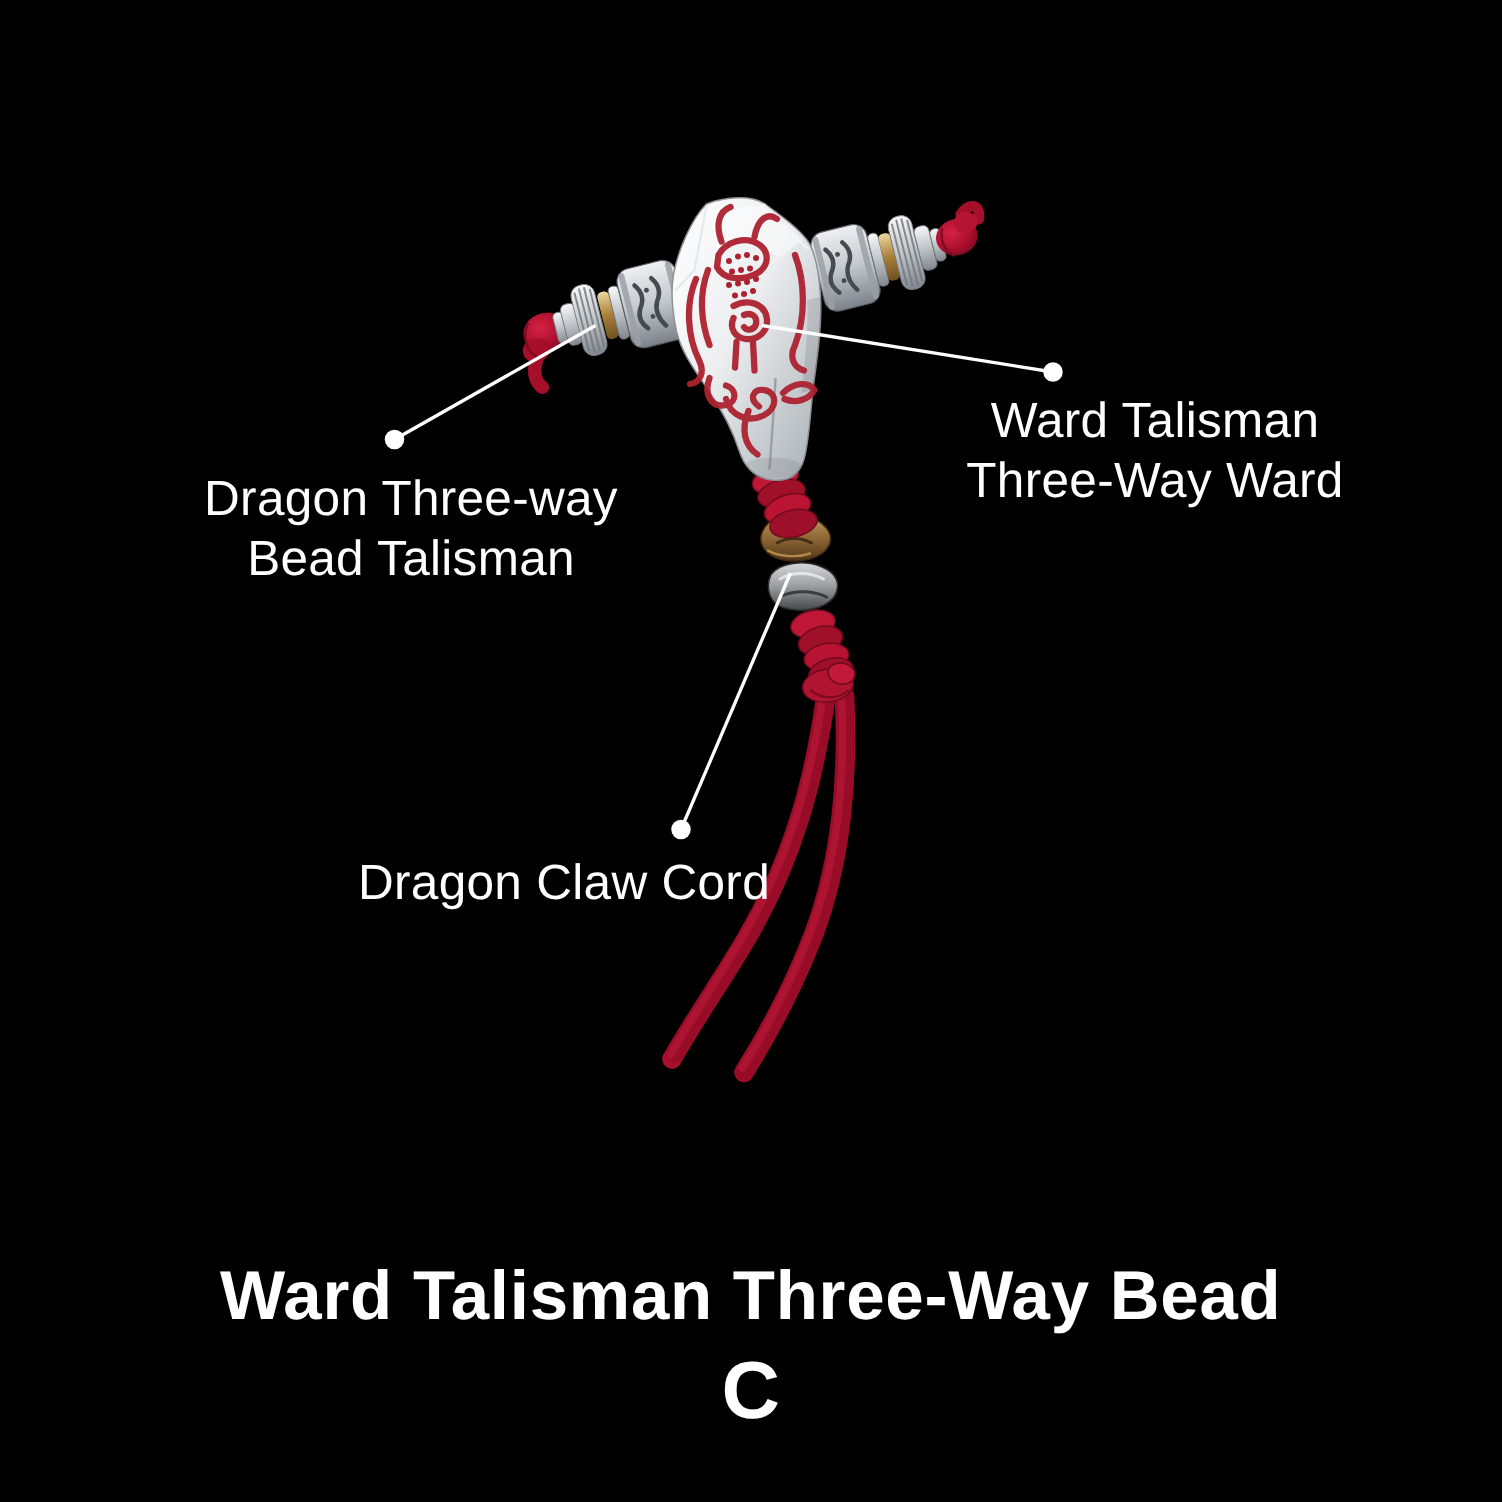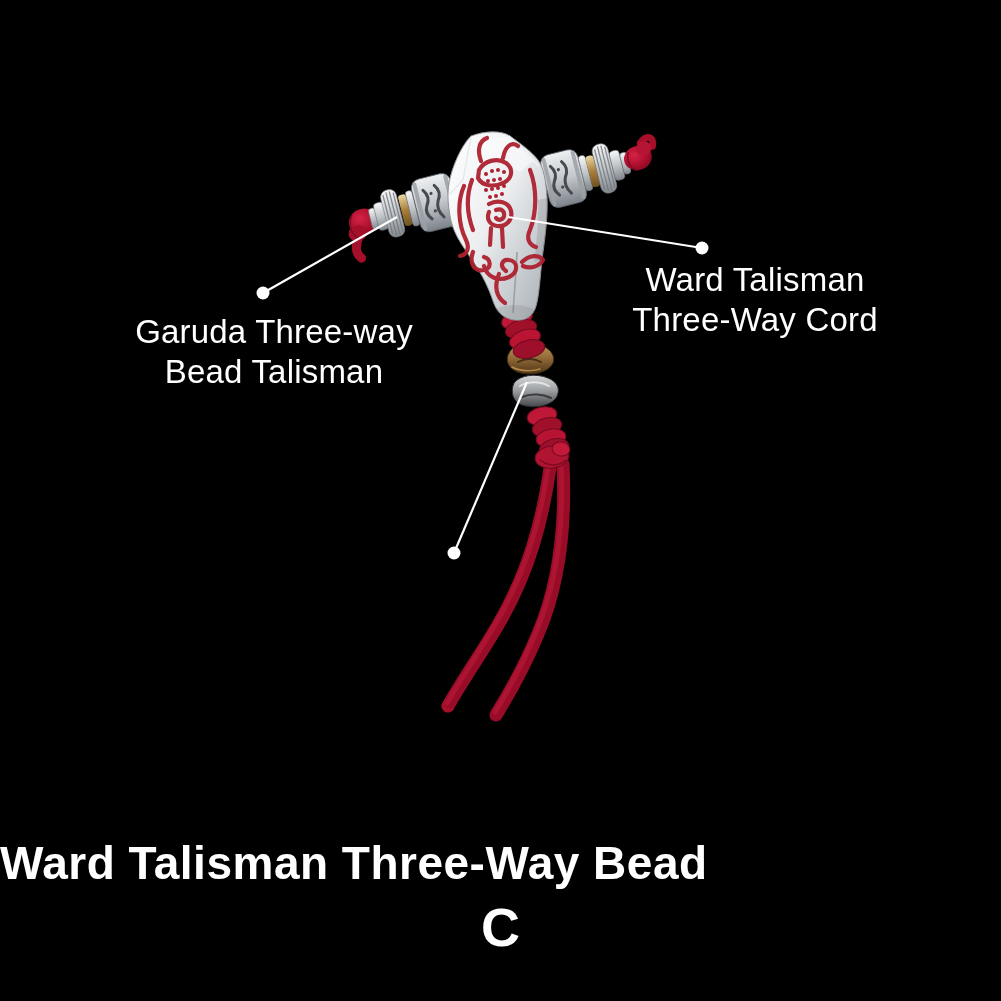--- a/index.html
+++ b/index.html
@@ -12,24 +12,24 @@
   }
   .stage{position:absolute;inset:0;}
   svg.art{position:absolute;left:0;top:0;width:1001px;height:1001px;display:block;}
   .label{
     position:absolute;width:400px;text-align:center;
     font-size:33px;line-height:40px;font-weight:400;color:var(--text);
     letter-spacing:0.2px;
   }
   .label span{display:block;}
   .lbl-garuda{left:74px;top:312px;}
-  .lbl-ward{left:555px;top:260px;}
+  .lbl-ward{left:570px;top:260px;}
   .lbl-dragon{left:176px;top:568px;}
   .footer-title{
-    position:absolute;left:0;right:0;top:836px;text-align:left;
+    position:absolute;left:0;right:0;top:836px;text-align:center;
     font-size:46px;font-weight:700;letter-spacing:0.5px;color:var(--text);
   }
   .footer-variant{
     position:absolute;left:0;right:0;top:896px;text-align:center;
     font-size:54px;font-weight:700;color:var(--text);
   }
 </style>
 </head>
 <body>
 
@@ -226,26 +226,27 @@
       <line x1="454" y1="553" x2="527" y2="382"></line>
     </g>
     <g fill="#ffffff" stroke="none">
       <circle cx="263" cy="293" r="6.5"></circle>
       <circle cx="702" cy="248" r="6.5"></circle>
       <circle cx="454" cy="553" r="6.5"></circle>
     </g>
   </svg>
 
   <div class="label lbl-garuda">
-    <span>Garuda Three-way</span>
+    <span>Dragon Three-way</span>
     <span>Bead Talisman</span>
   </div>
   <div class="label lbl-ward">
     <span>Ward Talisman</span>
-    <span>Three-Way Cord</span>
+    <span>Three-Way Ward</span>
   </div>
   <div class="label lbl-dragon">
+    <span>Dragon Claw Cord</span>
   </div>
 
   <div class="footer-title">Ward Talisman Three-Way Bead</div>
   <div class="footer-variant">C</div>
 
 </div>
 
 </body></html>

